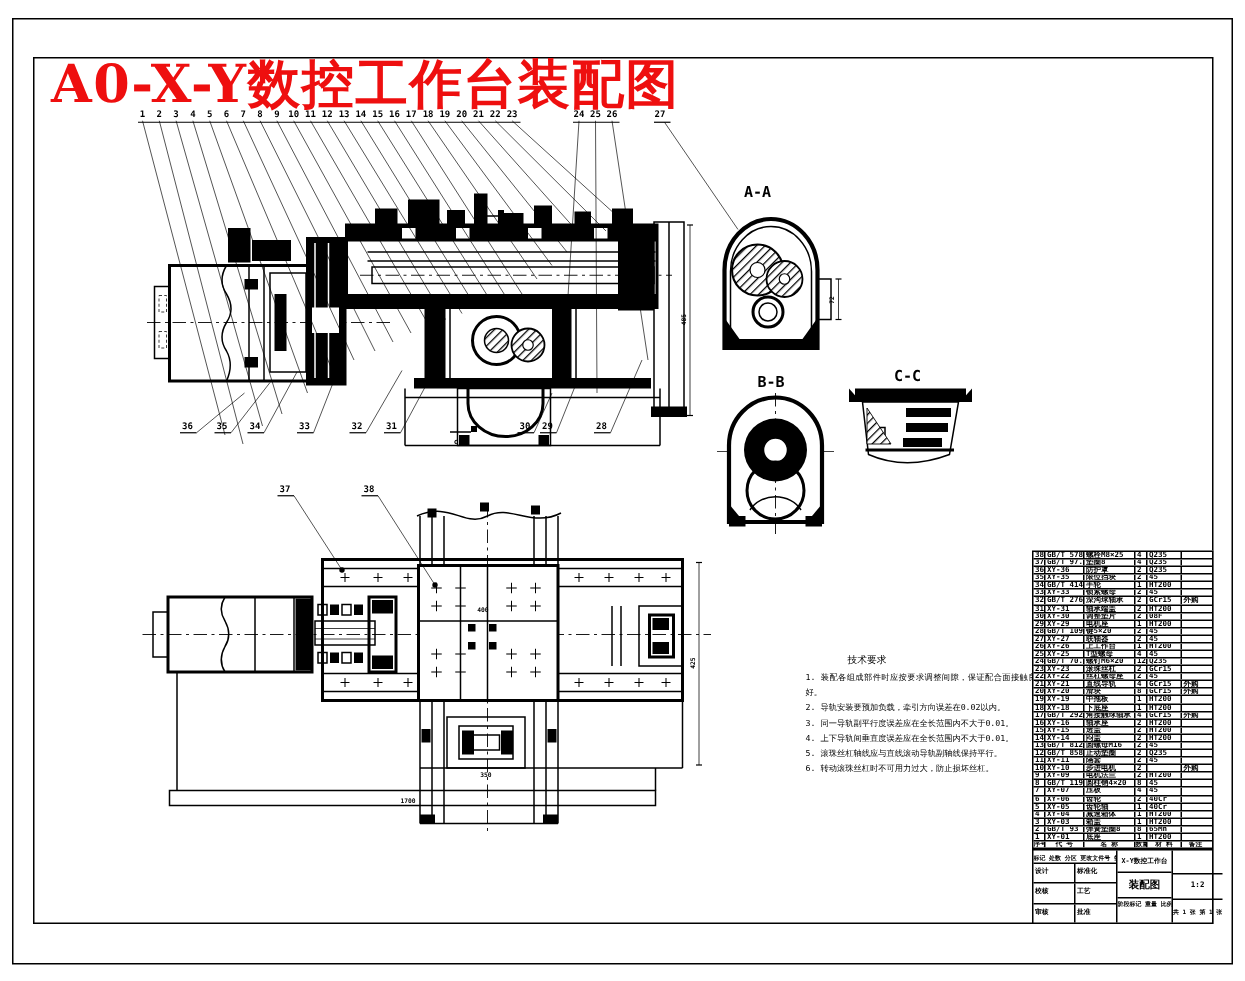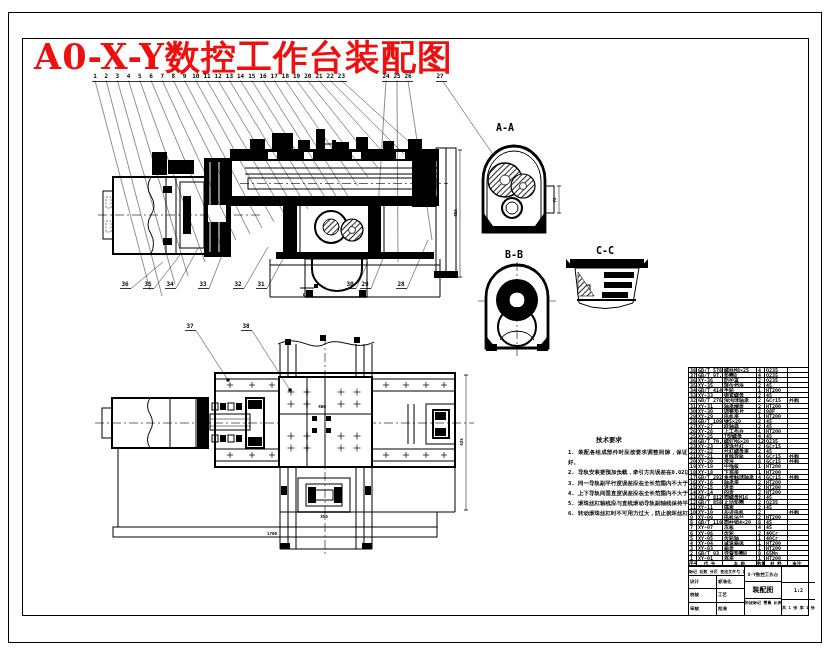--- a/index.html
+++ b/index.html
@@ -9,22 +9,22 @@
   .frame.inner{border-width:1px;}
   #dwg{position:absolute;left:0;top:0;}
   .s1{fill:none;stroke:#000;stroke-width:1;}
   .s2{fill:none;stroke:#000;stroke-width:2;}
   .s3{fill:none;stroke:#000;stroke-width:2.8;}
   .cl{fill:none;stroke:#000;stroke-width:0.6;stroke-dasharray:9 3 2 3;}
   .thin{fill:none;stroke:#000;stroke-width:0.5;}
   .title-red{position:absolute;left:34px;top:39px;font-family:"DejaVu Serif","Liberation Serif",serif;
              font-weight:bold;font-size:35px;line-height:1.0;letter-spacing:1px;white-space:nowrap;}
   
-  .techreq{position:absolute;left:568px;top:434px;width:154px;font-size:5.5px;line-height:1.85;
-           font-weight:bold;text-align:left;}
+  .techreq{position:absolute;left:537px;top:434px;width:154px;font-size:5.5px;line-height:1.85;
+           font-weight:normal;text-align:left;}
   .techreq .tr-title{text-align:left;padding-left:28px;font-size:6.5px;margin-bottom:1px;}
   .techreq .tr-item{text-align:justify;}
   
   .bom{position:absolute;left:688px;top:367px;width:121px;height:199px;box-sizing:border-box;
        border:1px solid #000;display:flex;flex-direction:column;background:#fff;}
   .bom-row{flex:1;display:flex;box-sizing:border-box;border-bottom:0.5px solid #000;overflow:hidden;}
   .bom-row:last-child{border-bottom:none;}
   .bom-cell{box-sizing:border-box;border-right:0.5px solid #000;font-size:5px;line-height:5px;
             overflow:hidden;white-space:nowrap;font-weight:bold;padding-left:1px;}
   .bom-cell:last-child{border-right:none;}

